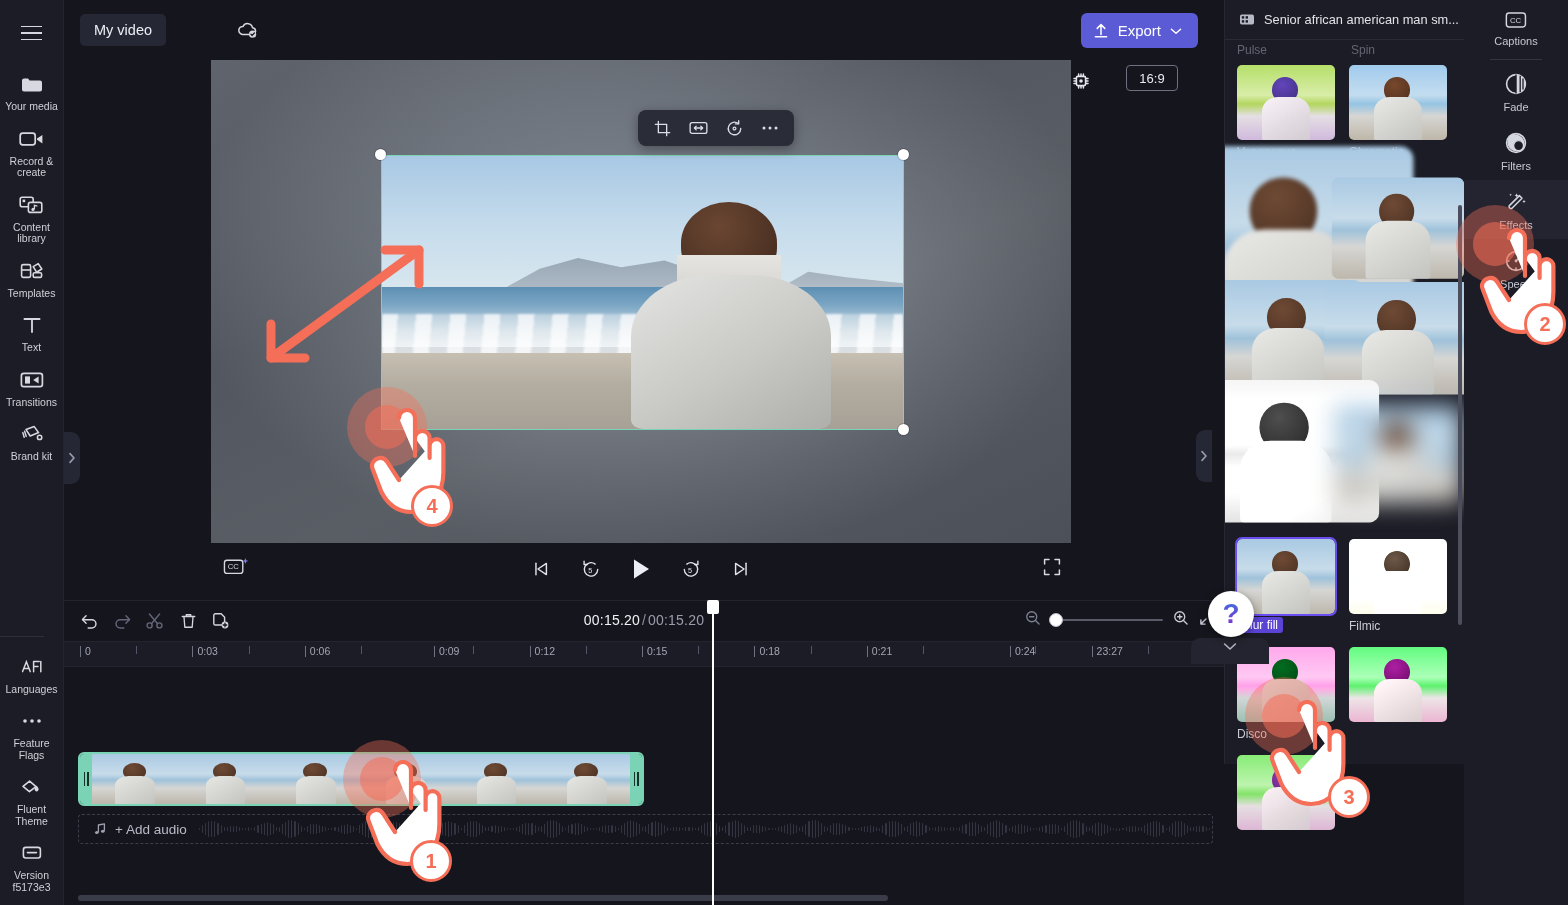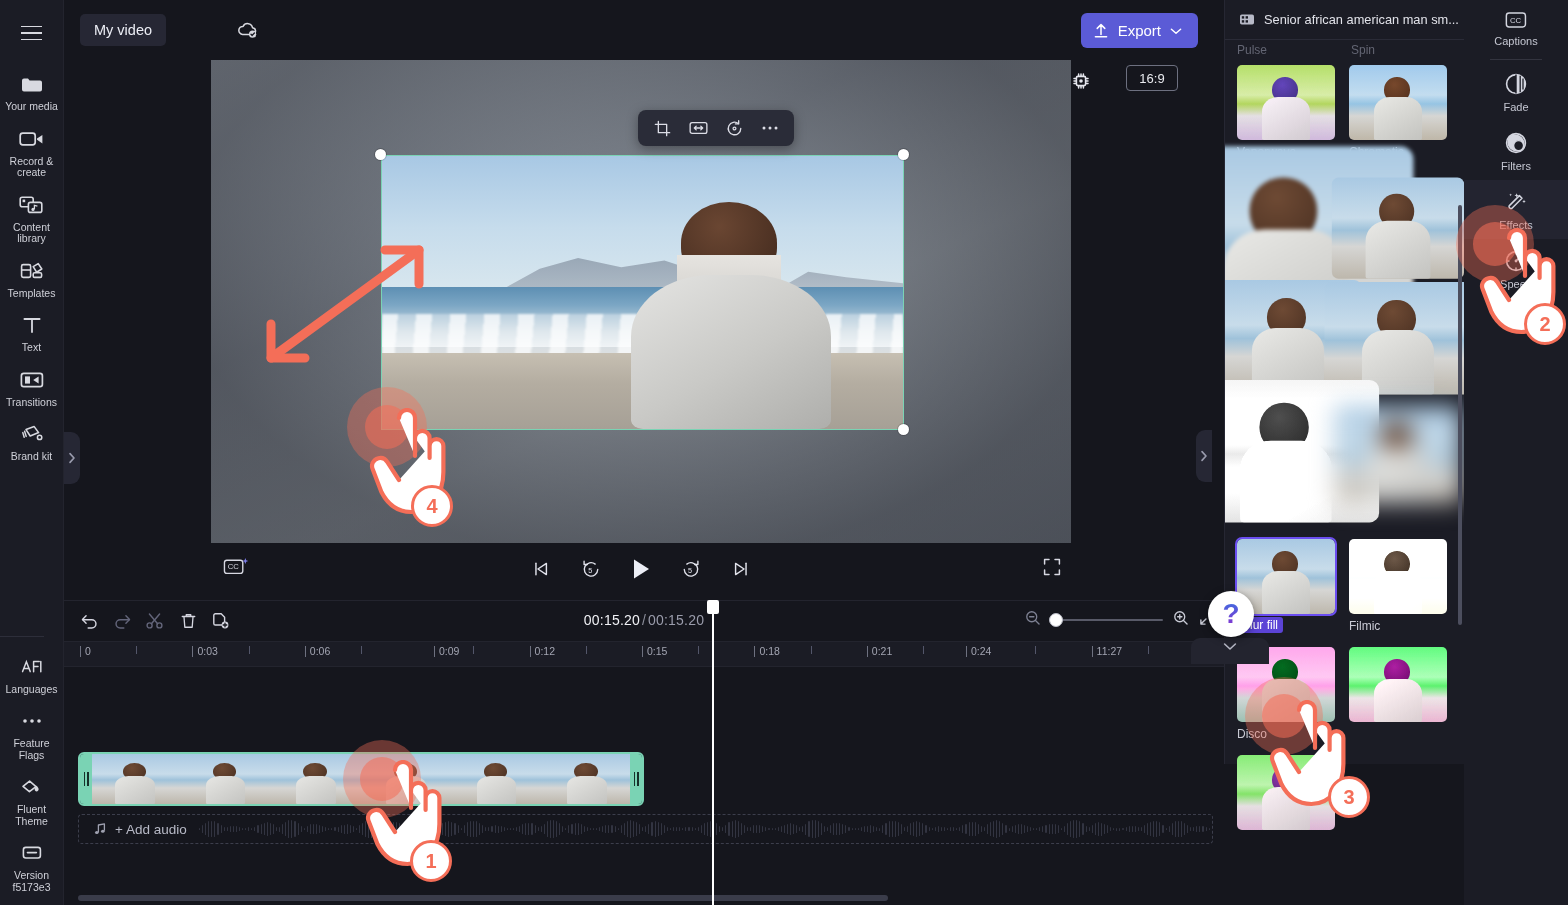--- a/index.html
+++ b/index.html
@@ -574,23 +574,23 @@
         <div class="tick" style="left: 356px; margin-left: 14px;">0:09</div>
         <div class="tickm" style="left: 409.4px;"></div>
         <div class="tick" style="left: 465.6px;">0:12</div>
         <div class="tickm" style="left: 521.8px;"></div>
         <div class="tick" style="left: 578px;">0:15</div>
         <div class="tickm" style="left: 634.2px;"></div>
         <div class="tick" style="left: 690.4px;">0:18</div>
         <div class="tickm" style="left: 746.6px;"></div>
         <div class="tick" style="left: 802.8px;">0:21</div>
         <div class="tickm" style="left: 859px;"></div>
-        <div class="tick" style="left: 902px;">0:24</div>
+        <div class="tick" style="left: 946px;">0:24</div>
         <div class="tickm" style="left: 971.4px;"></div>
-        <div class="tick" style="left: 1027.6px;">11:27</div>
+        <div class="tick" style="left: 1027.6px;">23:27</div>
         <div class="tickm" style="left: 1083.8px;"></div>
         <div class="tick" style="left: 1140px;">0:</div>
       </div>
 
     <div class="tracks">
 
       <div class="clip">
         <div class="clip-thumbs">
           <div class="thumb"></div>
           <div class="thumb"></div>

